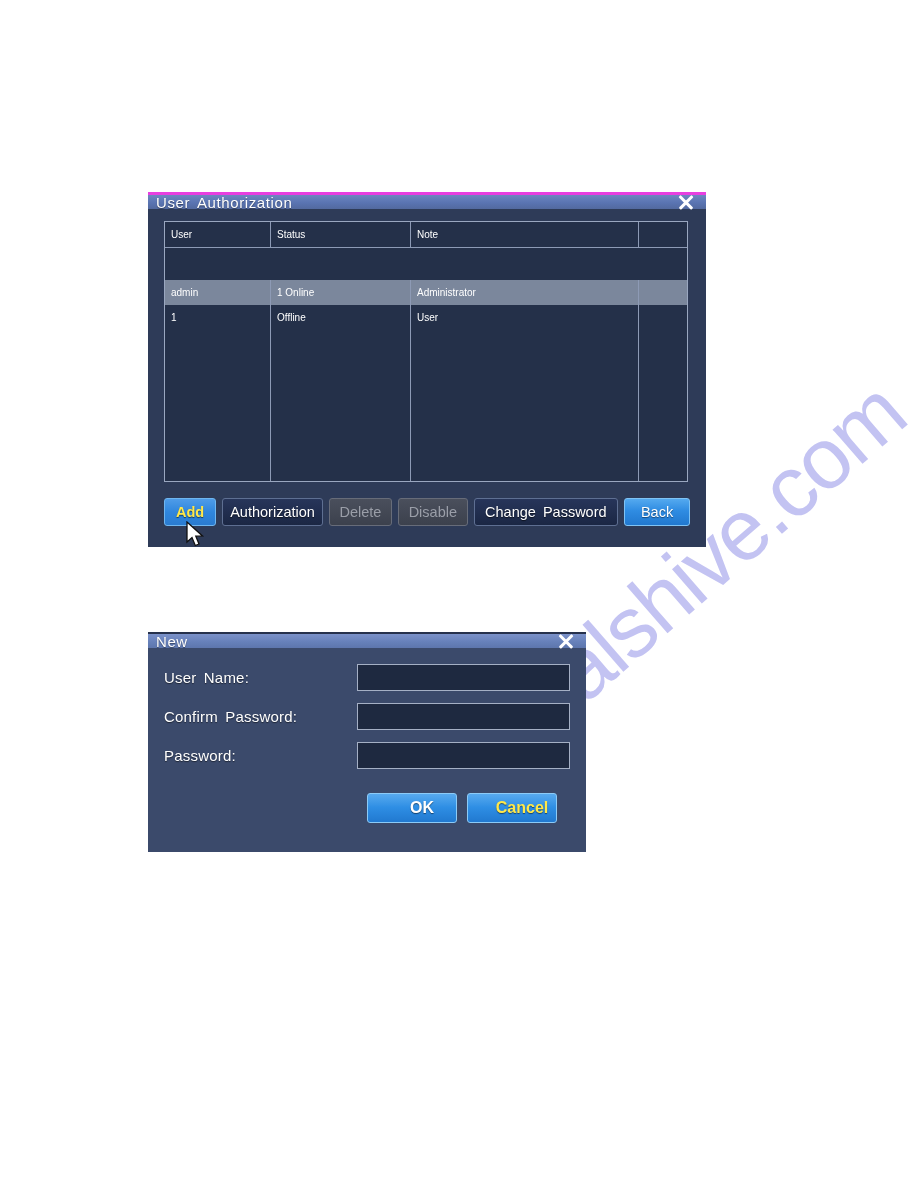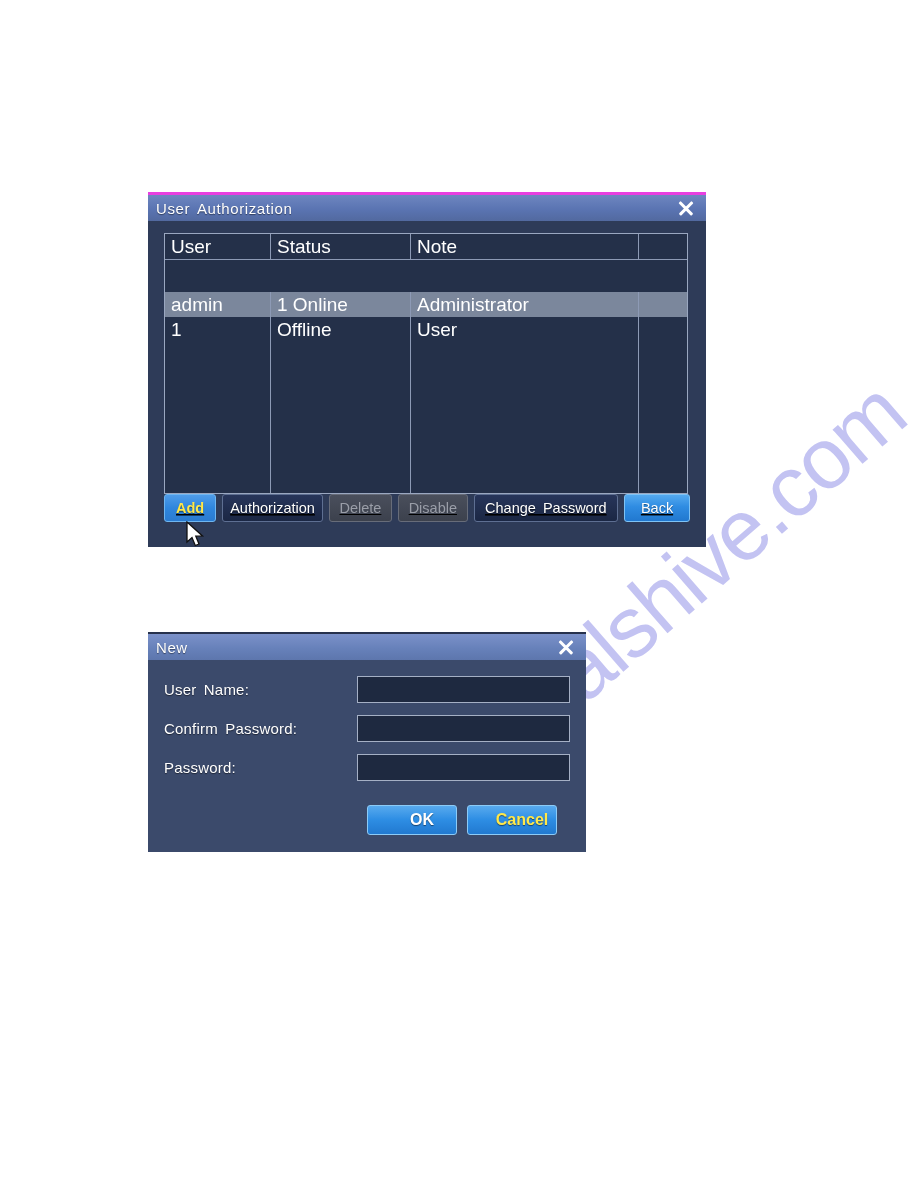--- a/index.html
+++ b/index.html
@@ -38,21 +38,21 @@
   }
 
   
   .dialog {
     position: absolute;
     z-index: 3;
     box-sizing: border-box;
     background: #33405e;
   }
   .titlebar {
-    height: 26px;
+    height: 14px;
     background: linear-gradient(180deg, #6e86c0 0%, #5a74b2 55%, #52699f 100%);
     display: flex;
     align-items: center;
     justify-content: space-between;
     padding: 0 9px 0 6px;
     box-sizing: border-box;
   }
   .title-text {
     color: #ffffff;
     font-size: 15px;
@@ -105,21 +105,21 @@
     display: flex;
     height: 25px;
     flex: 0 0 25px;
     align-items: center;
   }
   .ut-head { border-bottom: 1px solid #8d9ab5; }
   .ut-row.selected { background: #7b879c; margin-top: 32px; }
   .ut-row.selected .cell { color: #ffffff; }
   .cell {
     color: #ffffff;
-    font-size: 19px;
+    font-size: 10px;
     padding-left: 6px;
     box-sizing: border-box;
     height: 25px;
     line-height: 25px;
     overflow: hidden;
     white-space: nowrap;
     border-right: 1px solid #8d9ab5;
   }
   .c-user   { width: 106px; }
   .c-status { width: 140px; }
@@ -133,23 +133,22 @@
     box-sizing: border-box;
     border-right: 1px solid #8d9ab5;
     height: 100%;
   }
   .fill-col.last { border-right: none; }
 
   
   .btn-row {
     display: flex;
     gap: 6px;
-    padding: 0 16px 0 16px;
+    padding: 16px 16px 0 16px;
     align-items: flex-start;
-    text-decoration: underline;
   }
   .btn {
     height: 28px;
     line-height: 26px;
     text-align: center;
     font-size: 14.5px;
     word-spacing: 3px;
     box-sizing: border-box;
     border-radius: 3px;
     cursor: pointer;

